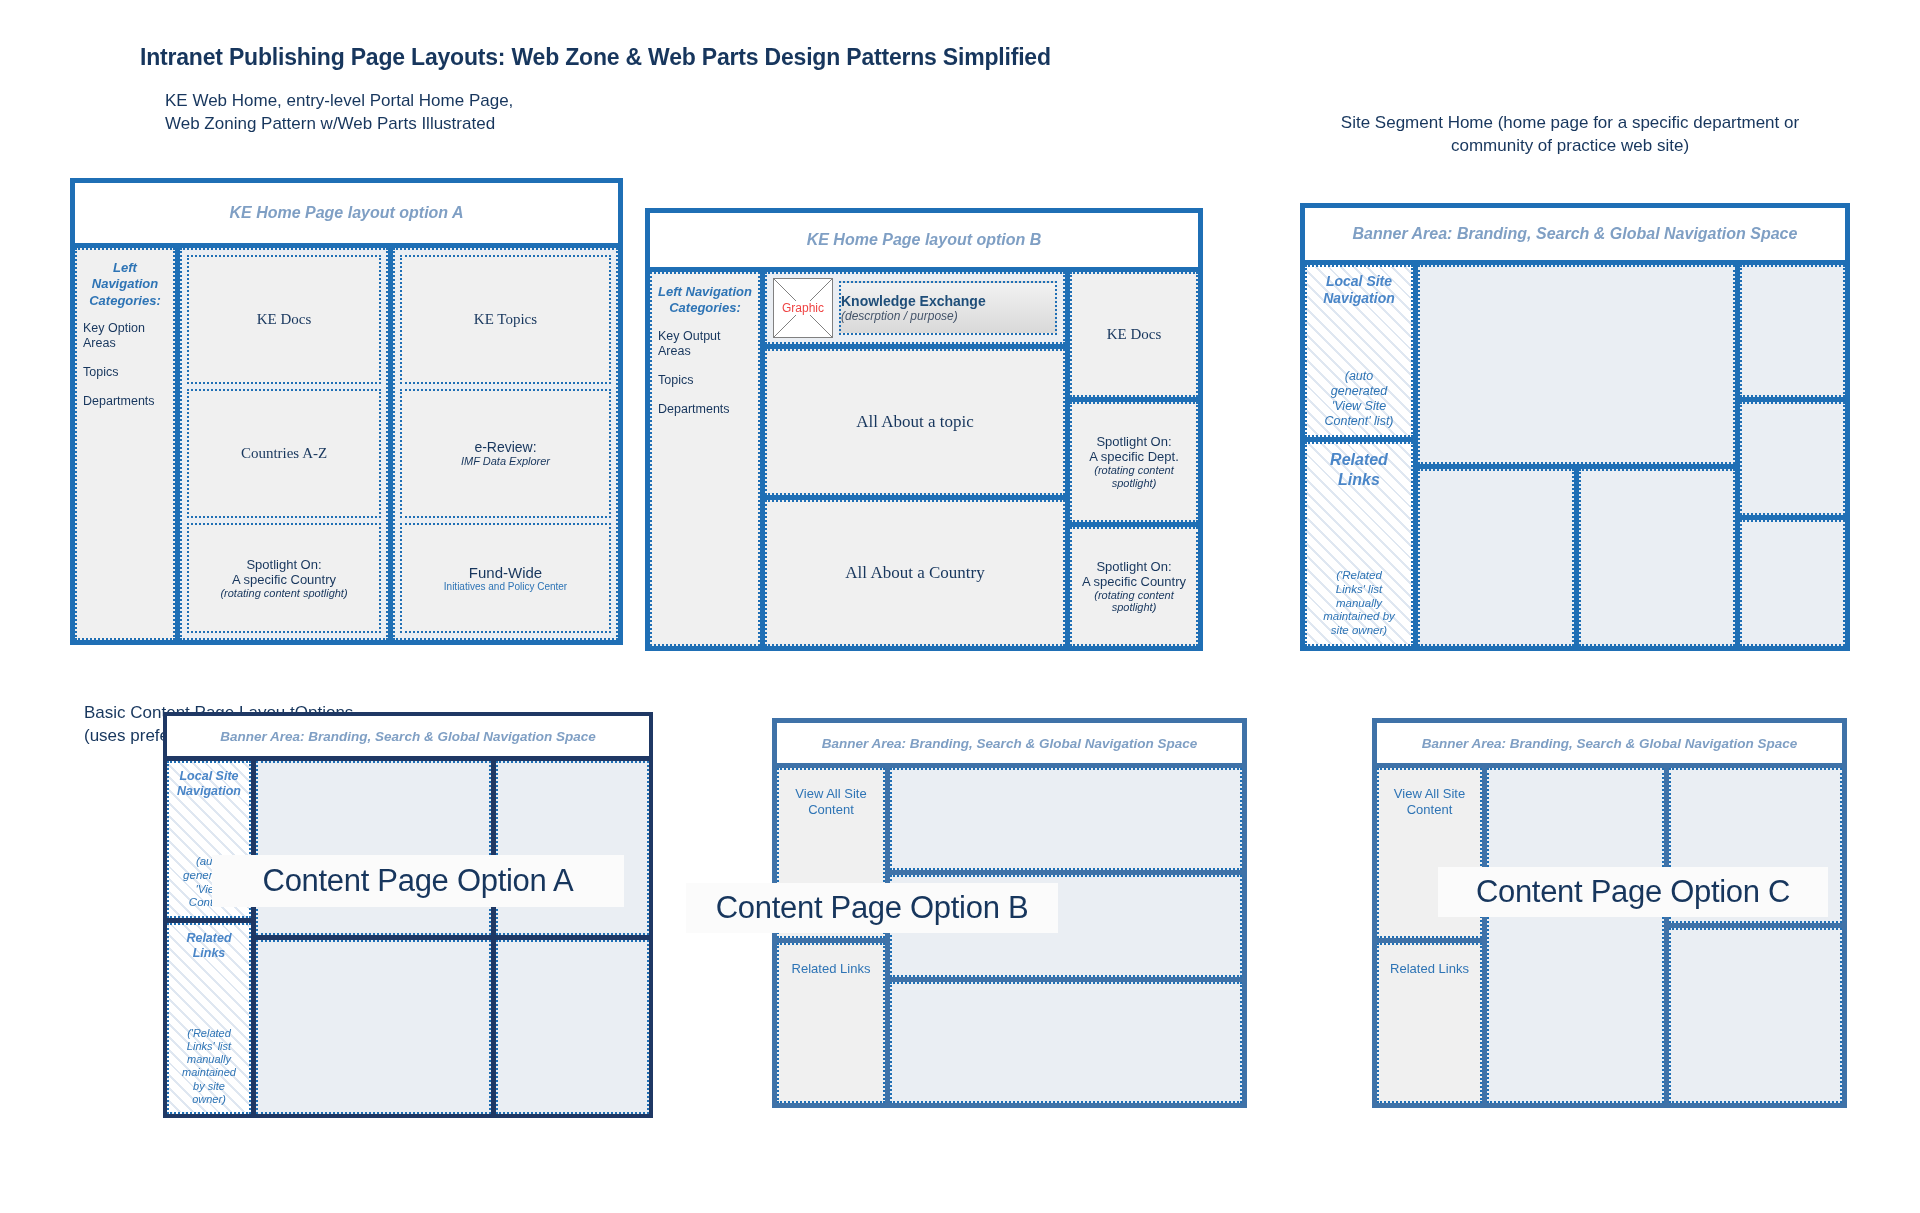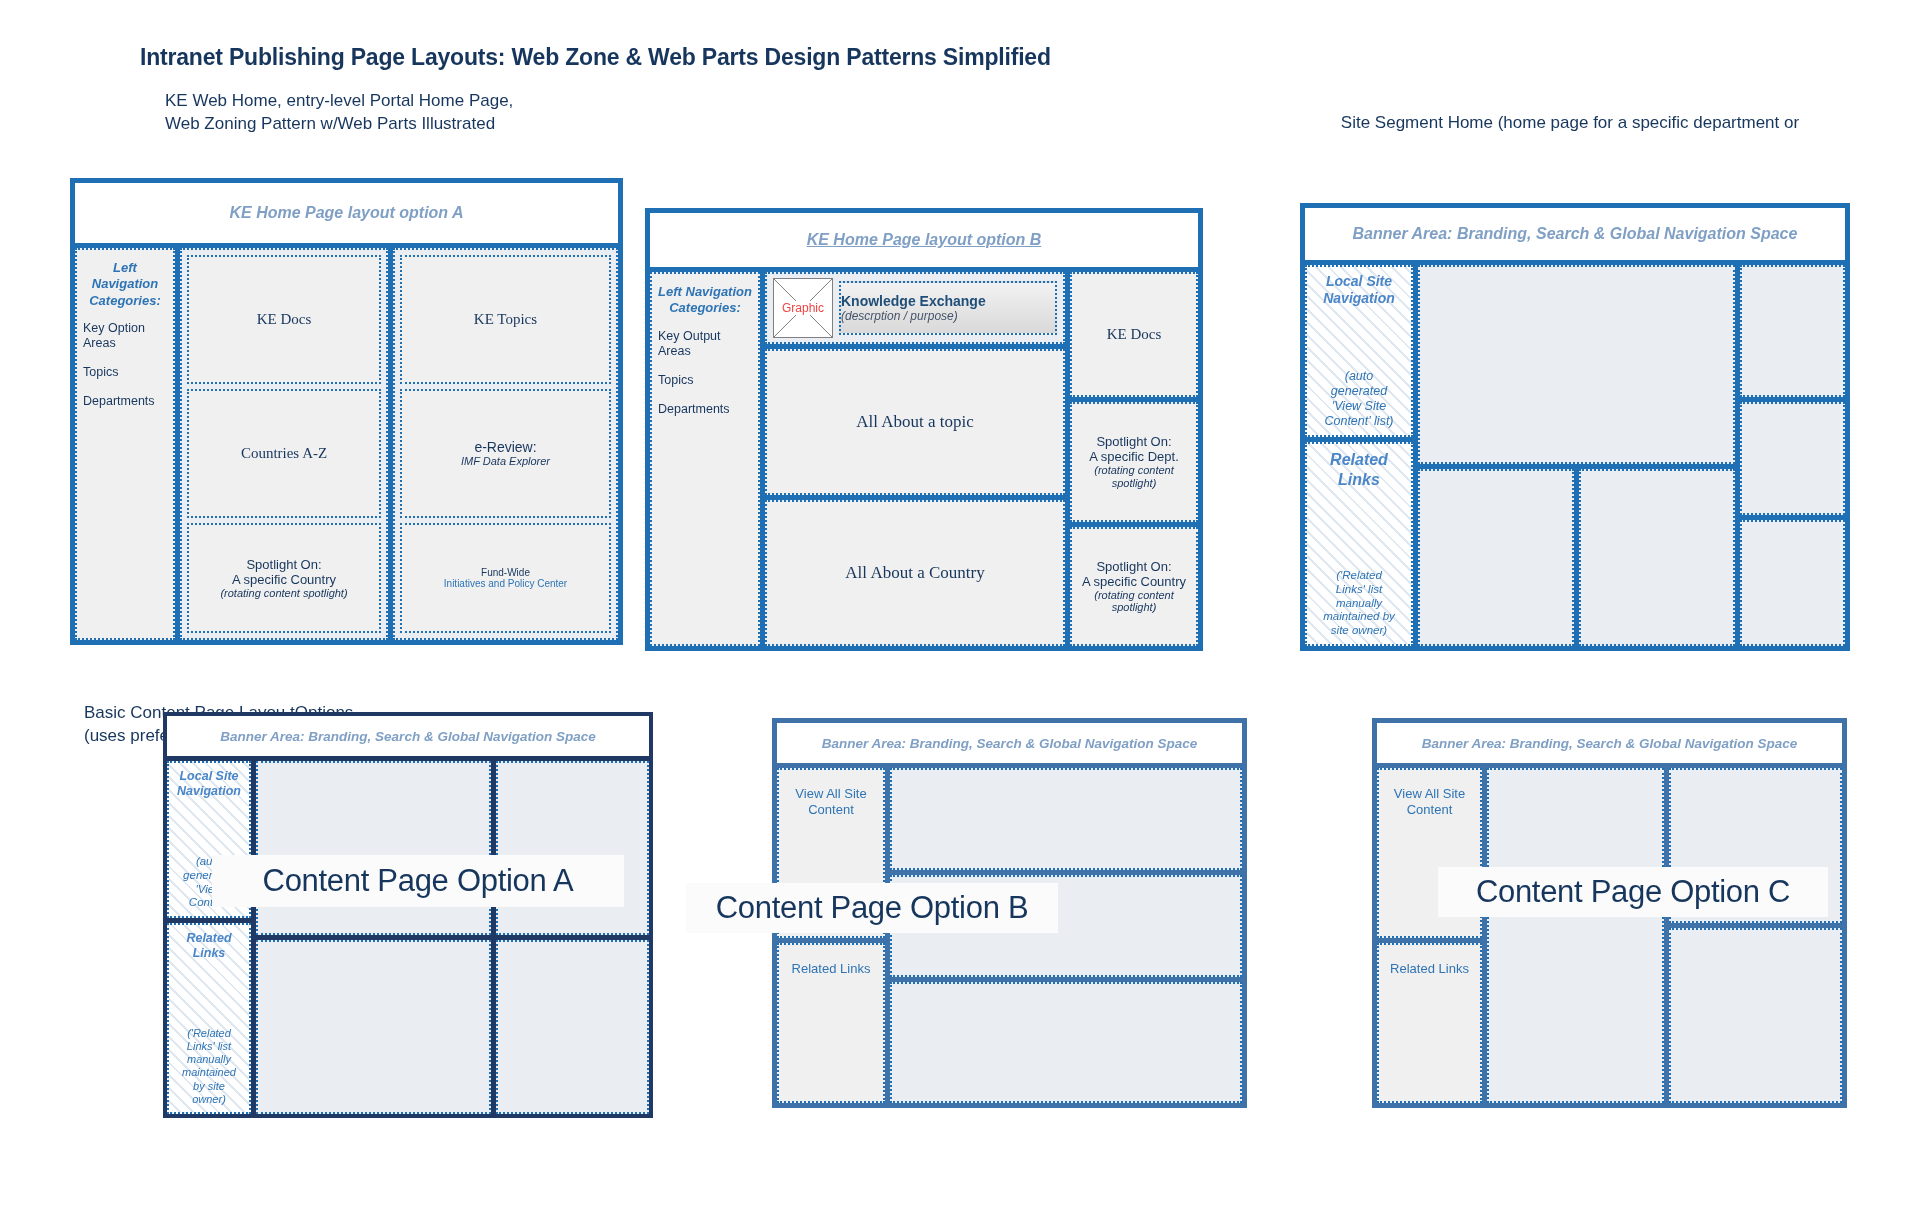--- a/index.html
+++ b/index.html
@@ -136,20 +136,21 @@
 
 <div class="abs main-title" style="left:140px;top:44px;">Intranet Publishing Page Layouts: Web Zone &amp; Web Parts Design Patterns Simplified</div>
 
 <div class="abs caption" style="left:165px;top:90px;">
   <div>KE Web Home, entry-level Portal Home Page,</div>
   <div>Web Zoning Pattern w/Web Parts Illustrated</div>
 </div>
 
 <div class="abs caption center" style="left:1300px;top:112px;width:540px;">
   <div>Site Segment Home (home page for a specific department or</div>
+  <div>community of practice web site)</div>
 </div>
 
 <div class="abs frame" style="left:70px;top:178px;width:553px;height:467px;">
   <div class="banner med" style="height:60px;">KE Home Page layout option A</div>
   <div class="body-row">
 
     <div class="leftnav" style="width:100px;">
       <div class="hdr">
         <span>Left</span><br>
         <span>Navigation</span><br>
@@ -173,30 +174,30 @@
       </div>
     </div>
 
     <div class="colwrap" style="flex:1;">
       <div class="part t1" style="flex:1.18;">KE Topics</div>
       <div class="part t2" style="flex:1.18;">
         <div style="font-size:14px;">e-Review:</div>
         <div class="part-sub">IMF Data Explorer</div>
       </div>
       <div class="part t2" style="flex:1;">
-        <div style="font-size:10px;">Fund-Wide</div>
+        <div style="font-size:15px;">Fund-Wide</div>
         <div class="part-sub2">Initiatives and Policy Center</div>
       </div>
     </div>
 
   </div>
 </div>
 
 <div class="abs frame" style="left:645px;top:208px;width:558px;height:443px;">
-  <div class="banner med" style="height:54px;text-decoration:underline;">KE Home Page layout option B</div>
+  <div class="banner med" style="height:54px;">KE Home Page layout option B</div>
   <div class="body-row">
 
     <div class="leftnav" style="width:110px;">
       <div class="hdr">
         <span>Left Navigation</span><br>
         <span>Categories:</span>
       </div>
       <div class="li">Key Output Areas</div>
       <div class="li">Topics</div>
       <div class="li">Departments</div>

